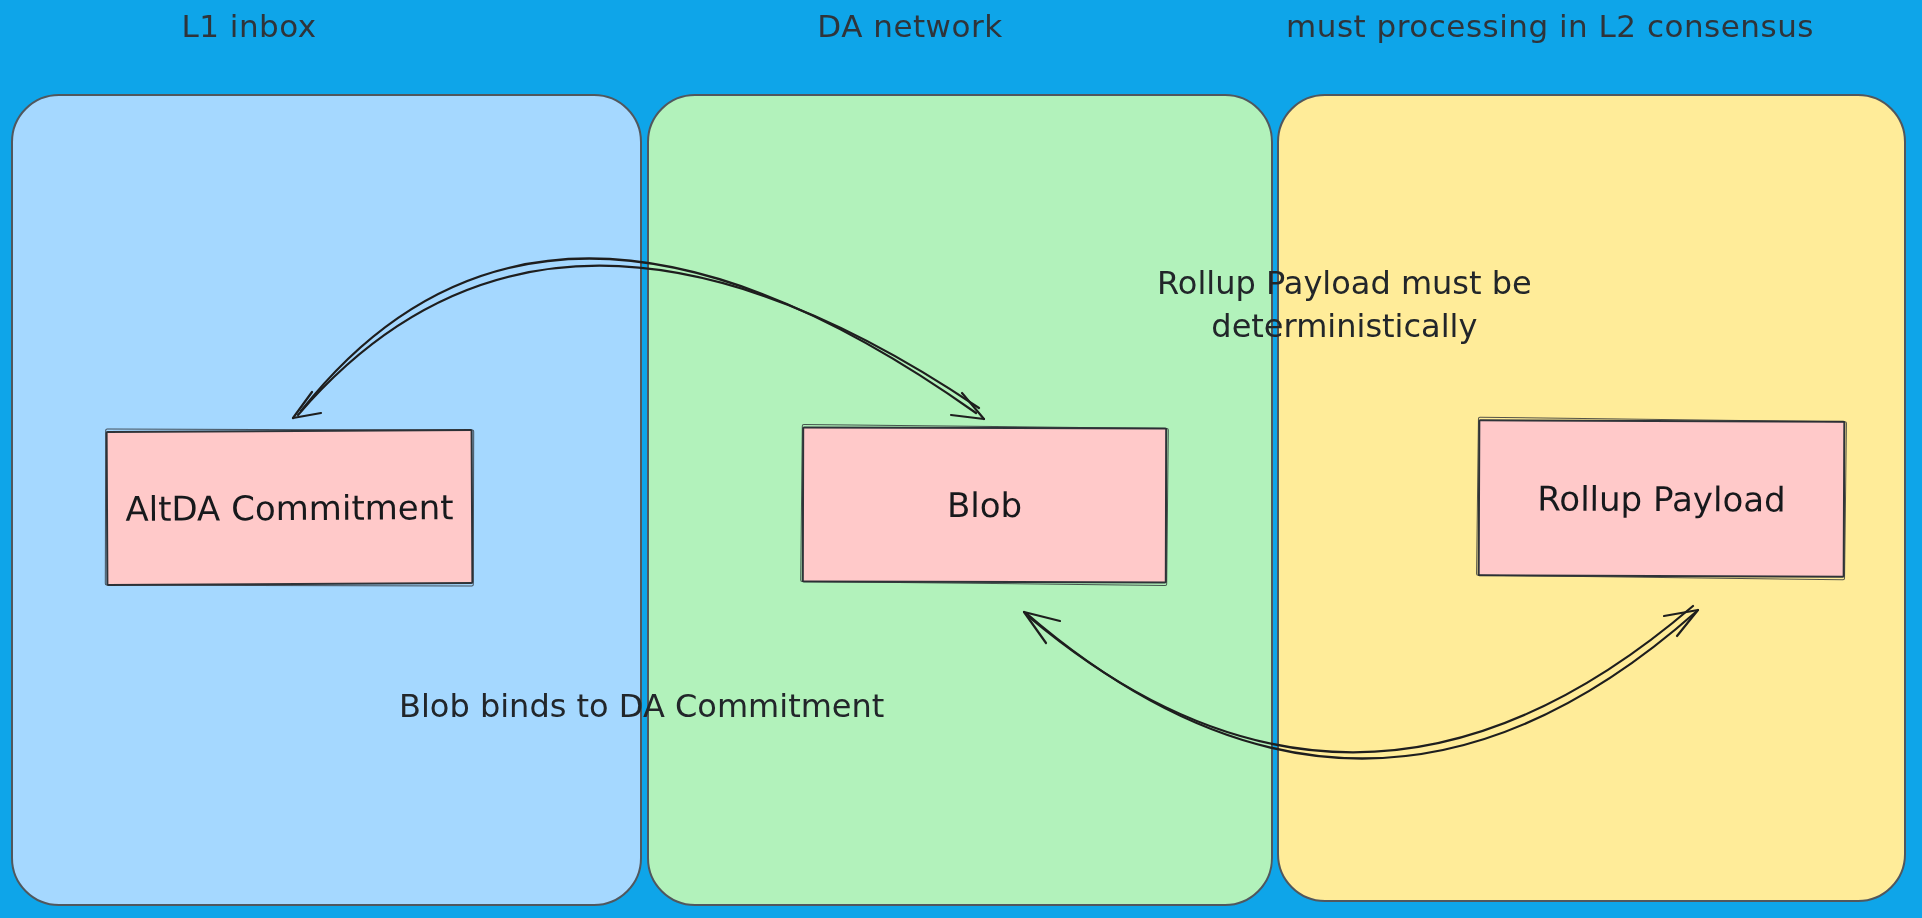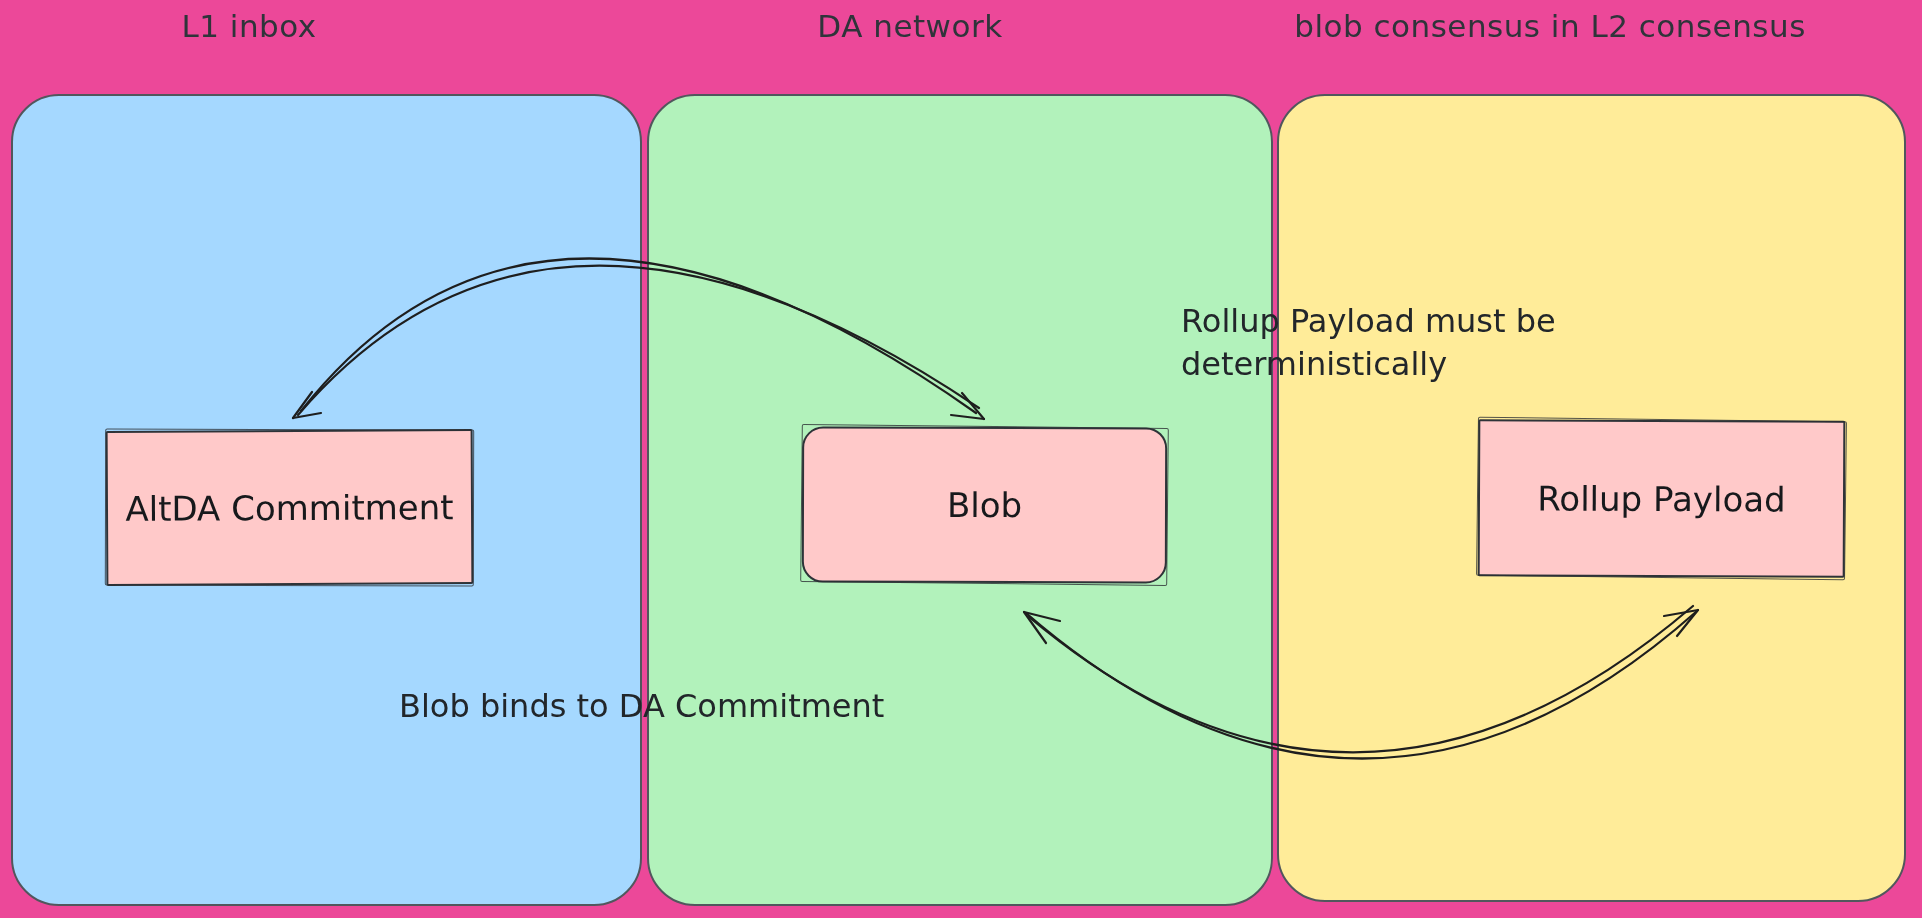--- a/index.html
+++ b/index.html
@@ -1,22 +1,23 @@
 <!DOCTYPE html>
 <html><head>
 <meta charset="utf-8">
 <style>
   html, body { margin: 0; padding: 0; background: #ffffff; }
   .canvas {
     position: relative;
     width: 1922px;
     height: 918px;
-    background: #ec4899;
+    background: #0ea5e9;
     font-family: "DejaVu Sans", sans-serif;
     overflow: hidden;
+    text-align: center;
   }
 
   
   .panel {
     position: absolute;
     top: 94px;
     height: 812px;
     border: 2.5px solid #51575d;
     border-radius: 48px;
     box-sizing: border-box;
@@ -65,21 +66,21 @@
   .n3 { left: 1478px; top: 420px; width: 367px; height: 157px; transform: rotate(0.25deg); }
 
   
   .note {
     position: absolute;
     color: #22262a;
     font-size: 32px;
     line-height: 43px;
     white-space: nowrap;
   }
-  .note1 { left: 1181px; top: 262px; margin-top: 38px; }
+  .note1 { left: 1157px; top: 262px; }
   .note2 { left: 375px;  top: 685px; margin-left: 24px; }
 
   
   svg.arrows {
     position: absolute;
     left: 0; top: 0;
     width: 1922px;
     height: 918px;
     pointer-events: none;
   }
@@ -91,30 +92,30 @@
     stroke-linejoin: round;
   }
 </style>
 </head>
 <body>
 
 <div class="canvas">
 
   <div class="panel-title t1">L1 inbox</div>
   <div class="panel-title t2">DA network</div>
-  <div class="panel-title t3">blob consensus in L2 consensus</div>
+  <div class="panel-title t3">must processing in L2 consensus</div>
 
   <div class="panel p1" style="background-color: rgb(165, 216, 255);"></div>
   <div class="panel p2" style="background-color: rgb(178, 242, 187);"></div>
   <div class="panel p3" style="background-color: rgb(255, 236, 153);"></div>
 
   <div class="node n1" style="background-color: rgb(255, 201, 201);">
     <span>AltDA Commitment</span>
   </div>
-  <div class="node n2" style="background-color: rgb(255, 201, 201); border-radius: 21px;">
+  <div class="node n2" style="background-color: rgb(255, 201, 201);">
     <span>Blob</span>
   </div>
   <div class="node n3" style="background-color: rgb(255, 201, 201);">
     <span>Rollup Payload</span>
   </div>
 
   <div class="note note1">
     <div>Rollup Payload must be</div>
     <div>deterministically</div>
   </div>

